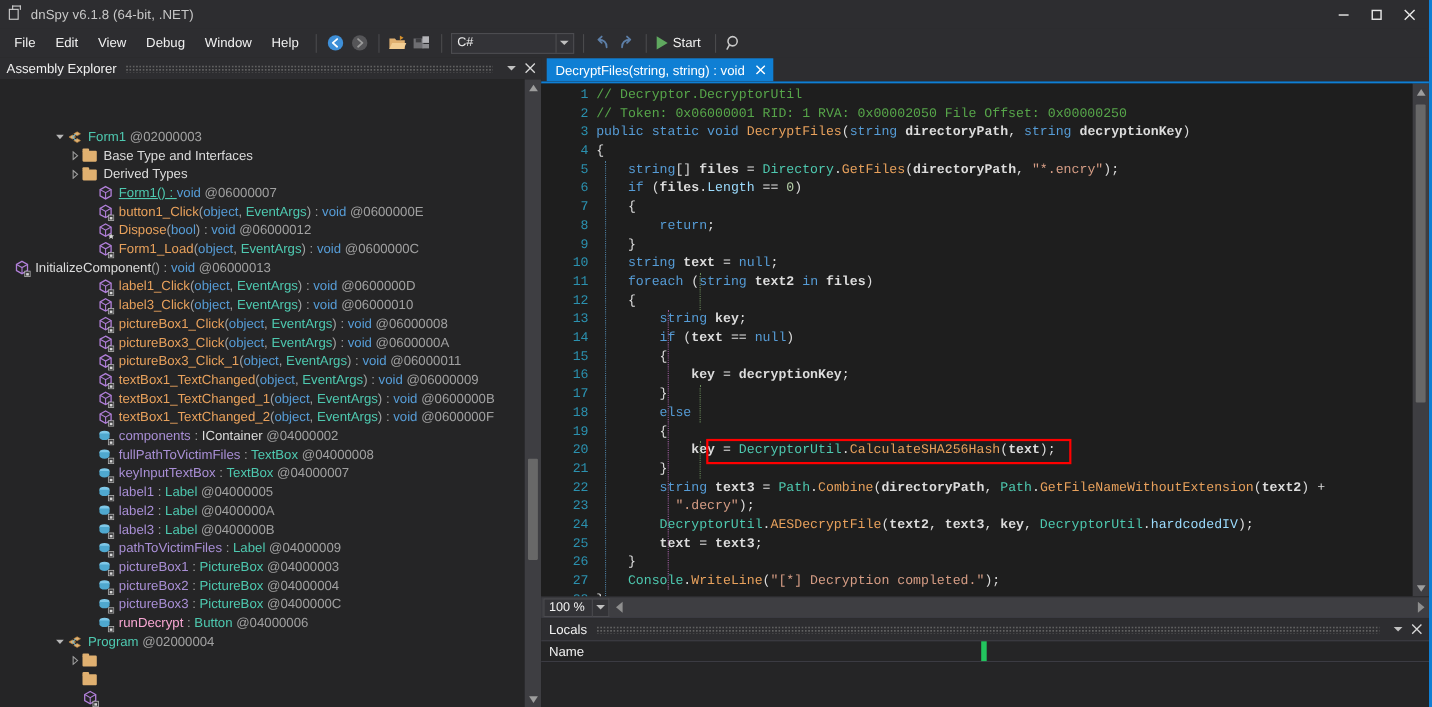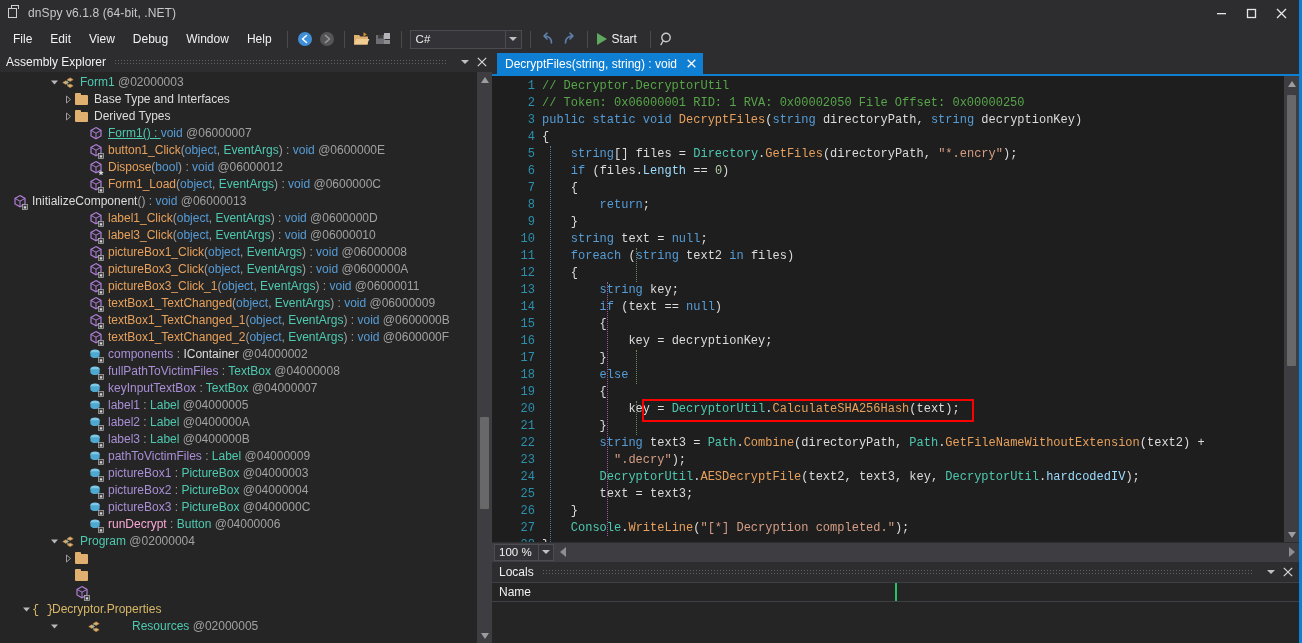--- a/index.html
+++ b/index.html
@@ -172,20 +172,21 @@
     display: flex;
     min-height: 0;
     background: #252526;
     overflow: hidden;
   }
   .tree {
     flex: 1;
     overflow: hidden;
     padding-top: 2px;
     position: relative;
+    margin-top: 42px;
   }
   .trow {
     height: 17px;
     display: flex;
     align-items: center;
     white-space: nowrap;
     font-size: 12px;
     line-height: 17px;
   }
   .expander {
@@ -315,21 +316,21 @@
   .ln { height: 17px; line-height: 17px; }
   .gl { height: 17px; line-height: 17px; }
 
   
   .c-com { color: #57a64a; }
   .c-key { color: #569cd6; }
   .c-type { color: #4ec9b0; }
   .c-meth { color: #e8a15c; }
   .c-str { color: #d69d85; }
   .c-num { color: #b5cea8; }
-  .c-par { color: #dcdcdc; font-weight: normal; }
+  .c-par { color: #dcdcdc; font-weight: bold; }
   .c-prop { color: #9cdcfe; }
   .c-punc { color: #dcdcdc; }
 
   .hl-box {
     position: absolute;
     border: 2px solid #ff0000;
     pointer-events: none;
   }
 
   
@@ -393,21 +394,21 @@
     background: #252526;
     border-top: 1px solid #3f3f46;
     border-bottom: 1px solid #3f3f46;
   }
   .gcol {
     display: flex; align-items: center;
     padding-left: 7px;
     font-size: 12px;
     color: #f1f1f1;
   }
-  .gcol.name { width: 405px; flex: 0 0 405px; border-right: 2px solid #22c55e; }
+  .gcol.name { width: 405px; flex: 0 0 405px; border-right: 5px solid #22c55e; }
   .gcol.value { flex: 1; }
   .locals-body { flex: 1; background: #252526; }
 </style>
 </head>
 <body>
 
 <div id="app">
 
   <div class="titlebar">
     <div class="app-icon">

